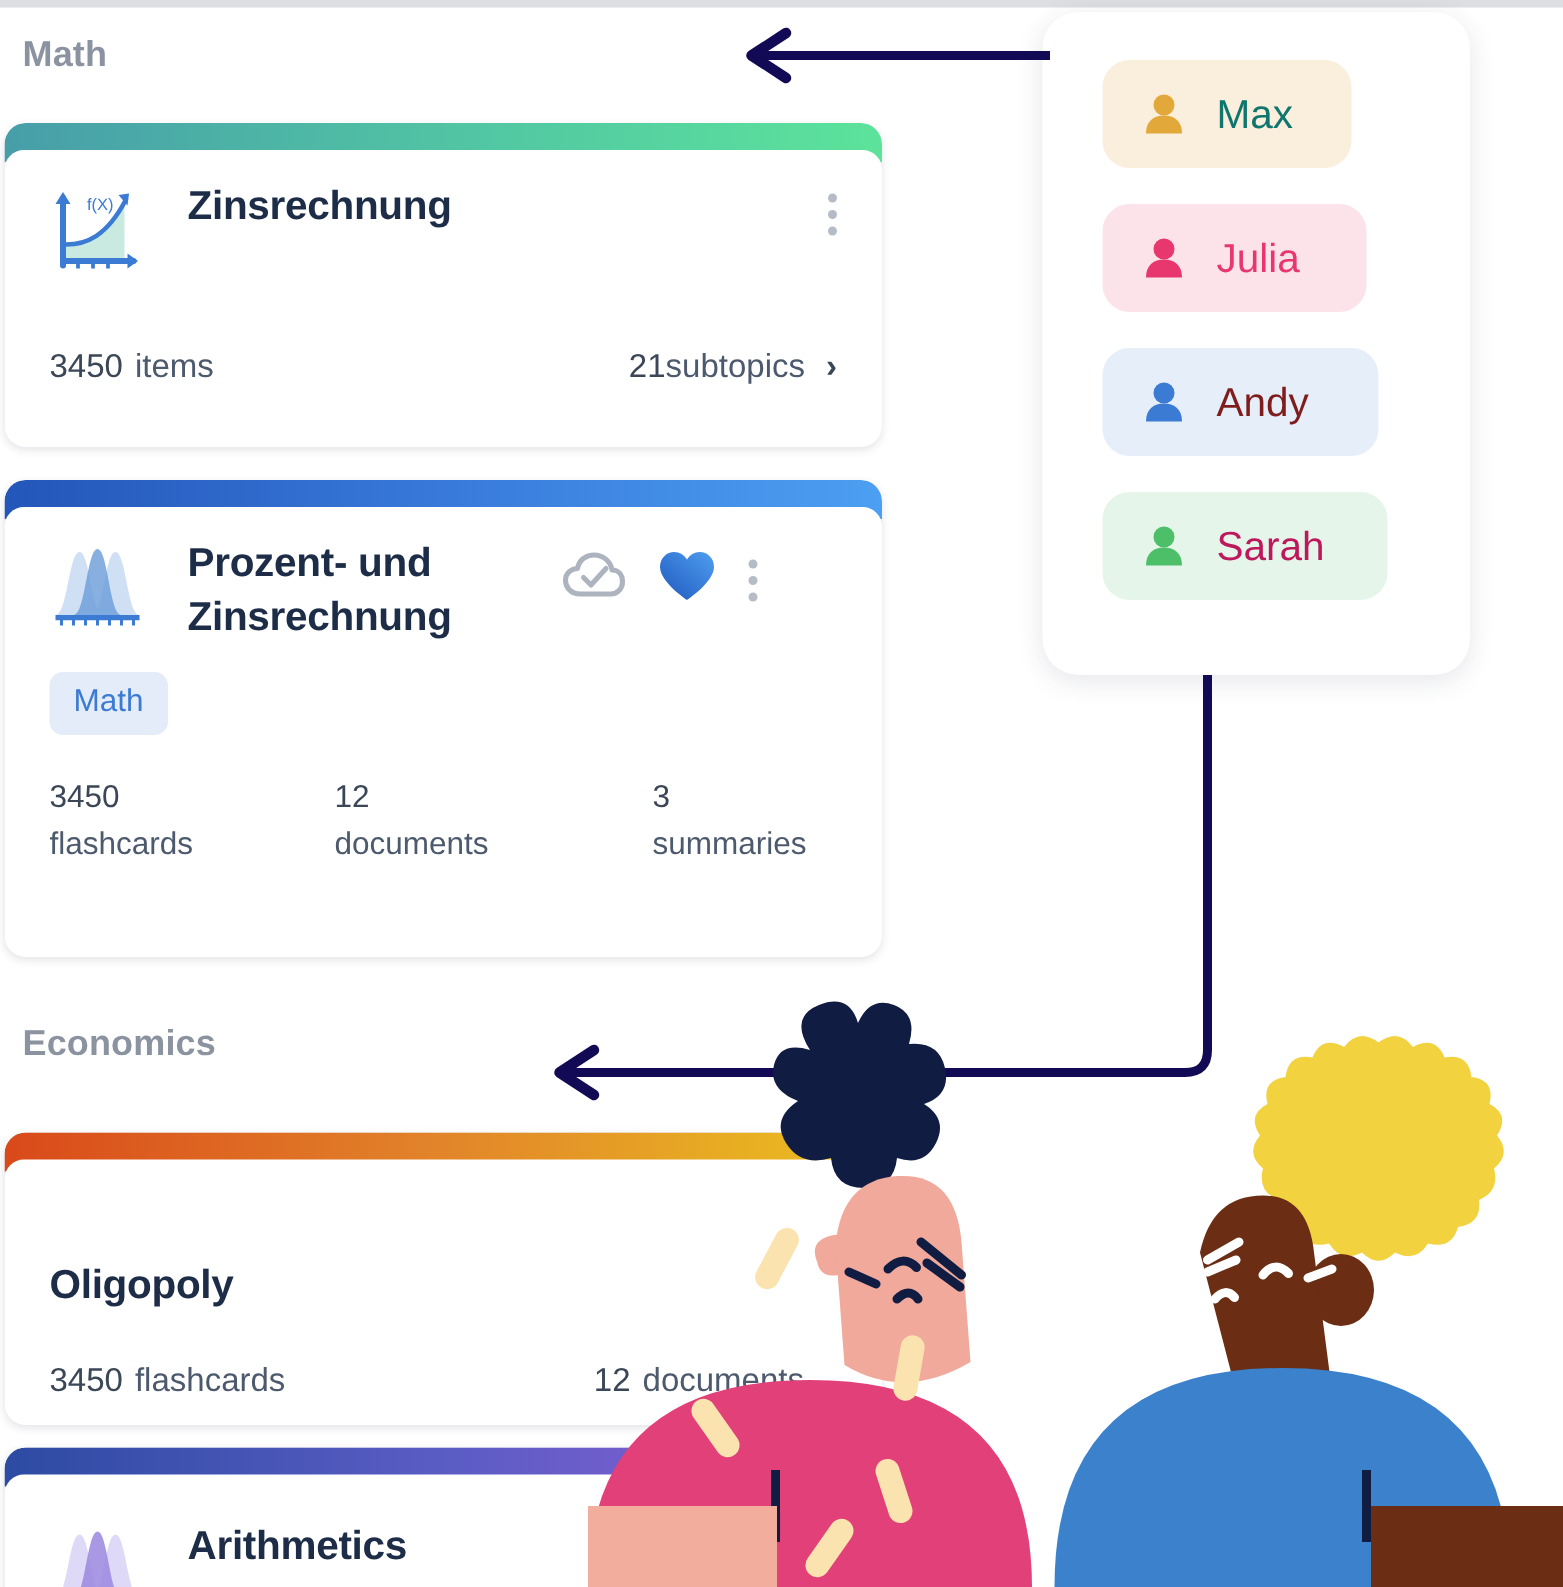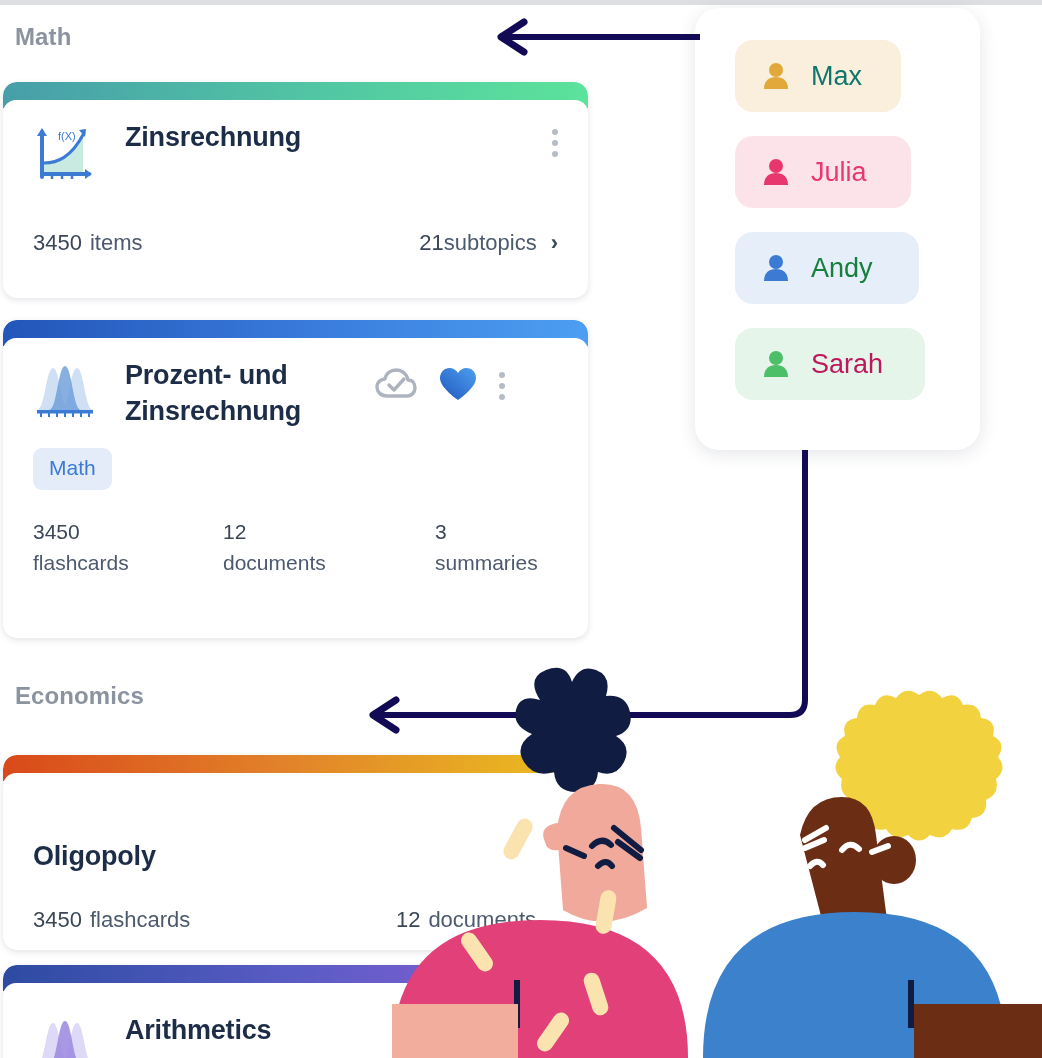--- a/index.html
+++ b/index.html
@@ -81,21 +81,21 @@
     box-shadow: 0 4px 18px rgba(40,50,80,.12);
     padding: 32px 0 0 40px;
   }
   .user-pill {
     display: flex; align-items: center; gap: 22px;
     border-radius: 18px; height: 72px; padding-left: 28px;
     margin-bottom: 24px; font-size: 27px;
   }
   .u-max   { background: #faeedd; color: #0f766e; width: 166px; }
   .u-julia { background: #fce3ea; color: #e8376f; width: 176px; }
-  .u-andy  { background: #e5eef9; color: #15803d; width: 184px; }
+  .u-andy  { background: #e5eef9; color: #7f1d1d; width: 184px; }
   .u-sarah { background: #e5f5ea; color: #be185d; width: 190px; }
   .person-ico { width: 26px; height: 28px; flex: 0 0 26px; }
 
   
   #deco { position: absolute; left: 0; top: 0; width: 1042px; height: 1058px; pointer-events: none; }
 </style>
 </head>
 <body>
 
 <div class="top-strip"></div>

